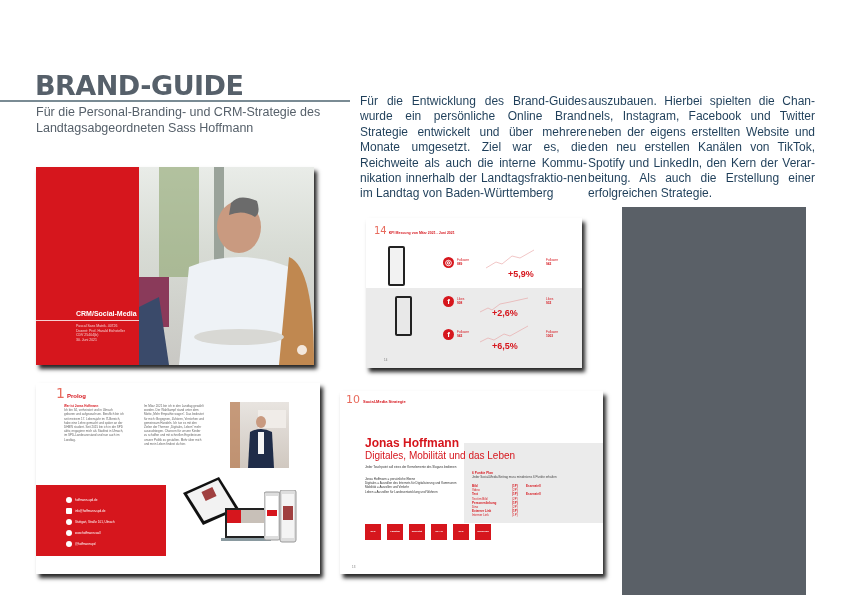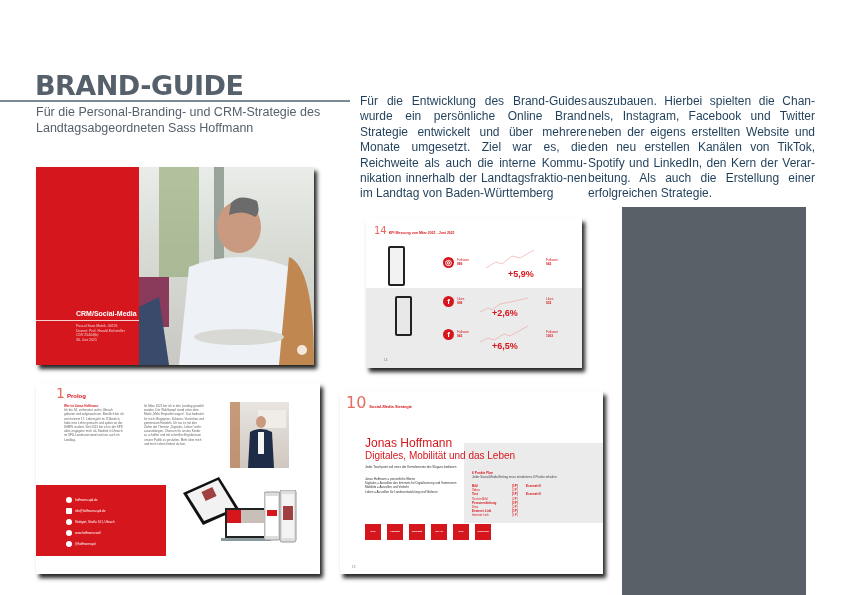--- a/index.html
+++ b/index.html
@@ -33,21 +33,21 @@
   .contact-item { display:flex; align-items:center; gap:3px; font-size:3px; color:#fff; height:11px; }
   .contact-icon { width:6px; height:6px; border-radius:50%; background:#fff; }
   
   .kpi { left:366px; top:218px; width:216px; height:150px; }
   .kpi-band { left:0; top:70px; width:216px; height:80px; background:#ebebeb; }
   .kpi-val { color:#d6161d; font-size:9px; font-weight:bold; }
   .kpi-lbl { color:#d6161d; font-size:3.2px; line-height:4px; }
   .fb-icon, .ig-icon { width:11px; height:11px; border-radius:50%; background:#d6161d; color:#fff; font-size:8px; font-weight:bold; text-align:center; line-height:11px; }
   
   .social { left:340px; top:391px; width:263px; height:183px; }
-  .social-name { color:#d6161d; font-size:12px; font-weight:normal; }
+  .social-name { color:#d6161d; font-size:12px; font-weight:bold; }
   .social-sub { color:#d6161d; font-size:10px; }
   .tile { width:16px; height:16px; background:#d6161d; color:#fff; font-size:2.5px; text-align:center; line-height:16px; font-weight:bold; }
   .social-gray { left:124px; top:52px; width:139px; height:80px; background:#ebebeb; }
   .pts-row { display:flex; font-size:3px; line-height:4.2px; color:#d6161d; font-weight:bold; }
   .pts-row span:first-child { width:40px; }
   .pts-row span:nth-child(2) { width:14px; }
   .footer-num { font-size:15px; color:#56606a;margin-top:28px; }
   .phone { background:#222; border-radius:2px; }
 </style>
 </head>
@@ -262,21 +262,21 @@
           </div>
         <div class="pts-row" style="font-weight:normal;">
             <span>Interner Link</span>
             <span>(1P)</span>
             <span></span>
           </div>
       </div>
     </div>
   </div>
   <div class="abs" style="left:6px;top:2px;display:flex;align-items:baseline;gap:3px;">
-    <span class="big-num" style="font-size:16px;">10</span>
+    <span class="big-num" style="font-size:11px;">10</span>
     <span style="font-size:4px;color:#d6161d;font-weight:bold;">Social-Media Strategie</span>
   </div>
   <div class="abs" style="left:25px;top:45px;">
     <div class="social-name">Jonas Hoffmann</div>
     <div class="social-sub">Digitales, Mobilität und das Leben</div>
   </div>
   <div class="abs tiny" style="left:25px;top:74px;color:#333;">Jeder Touchpoint soll eines der Kernelemente des Slogans bedienen</div>
   <div class="abs tiny" style="left:25px;top:86px;color:#333;width:115px;">
     <div>Jonas Hoffmann = persönliche Ebene</div>
     <div>Digitales = Ausrollen des Internets für Digitalisierung und Kommunen</div>

